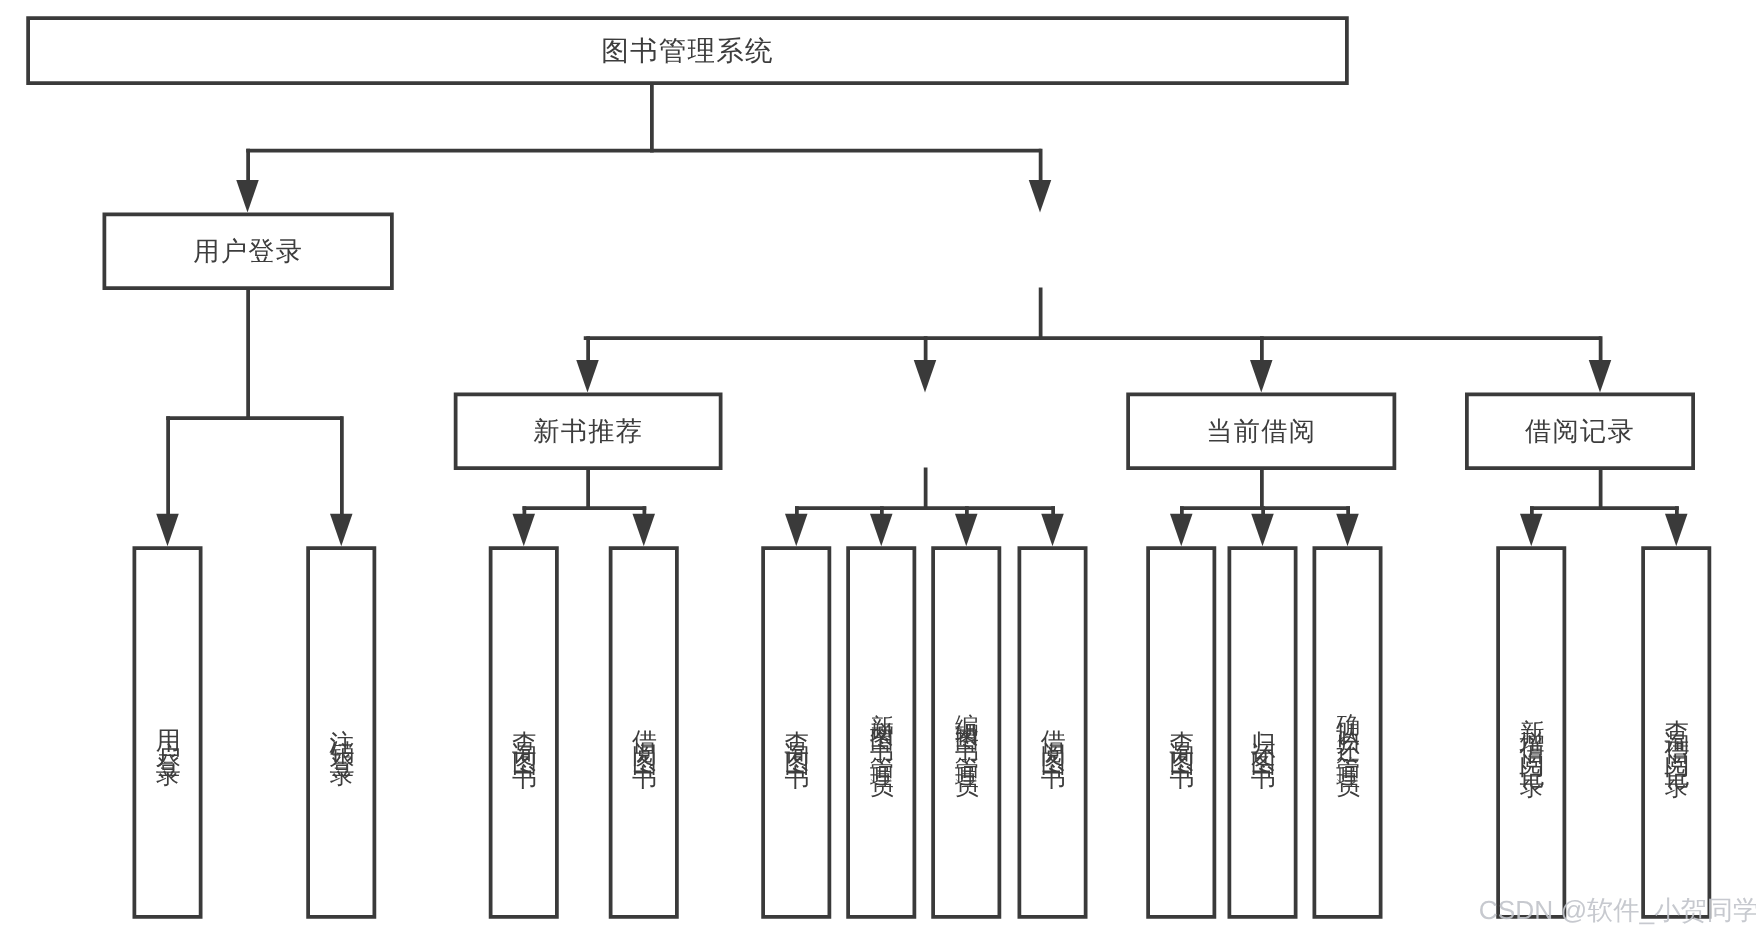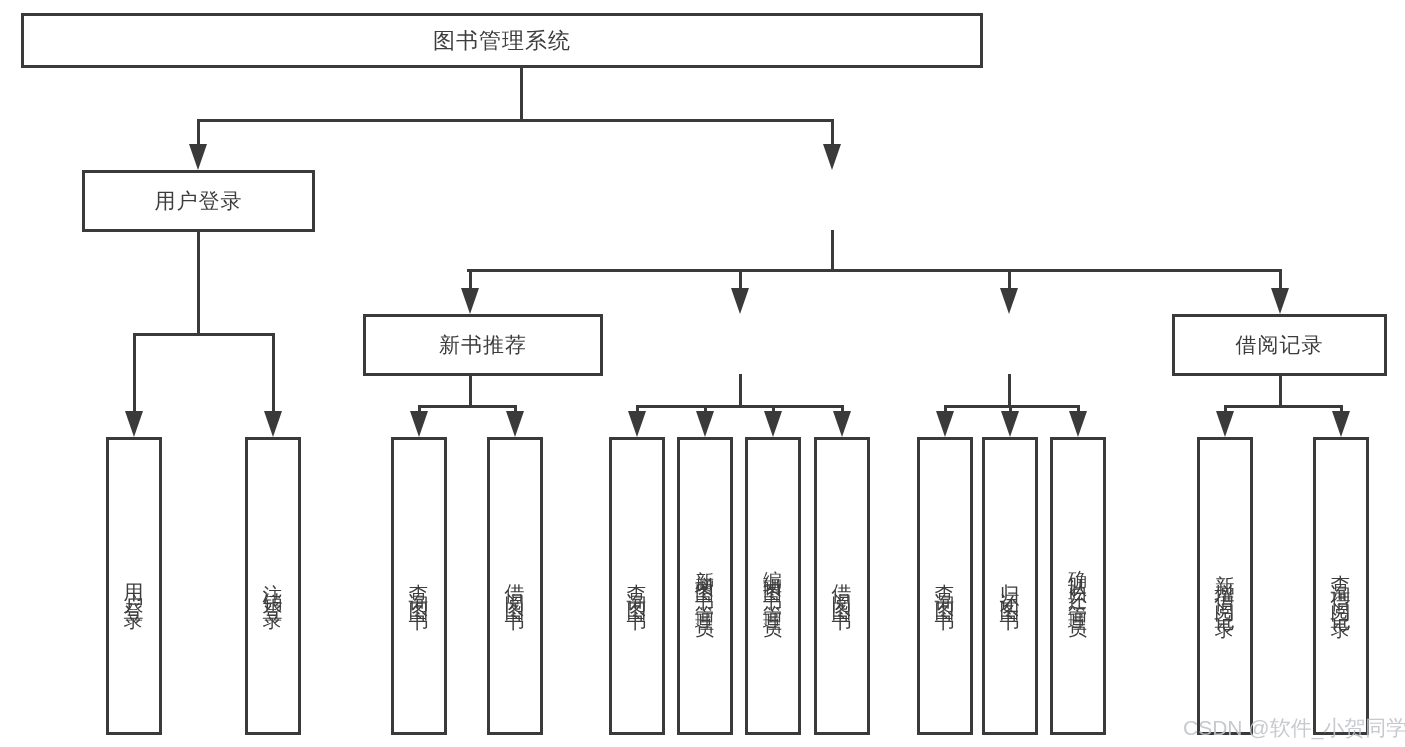--- a/index.html
+++ b/index.html
@@ -13,21 +13,21 @@
   #canvas{position:relative;width:1405px;height:747px;background:var(--background);overflow:hidden;}
 
   .box{
     position:absolute;
     border:3px solid var(--line);
     background:#fff;
     display:flex;align-items:center;justify-content:center;
     box-sizing:border-box;
   }
   .hlabel{font-size:21px;letter-spacing:1px;white-space:nowrap;}
-  .root-box{left:21px;top:13px;width:962px;height:55px;}
+  .root-box{left:21px;top:13px;width:1058px;height:55px;}
   .root-box .hlabel{font-size:22px;}
   .l2box,.l3box{height:62px;}
 
   .leaf{top:437px;width:56px;height:298px;}
   .vtext{
     writing-mode:vertical-rl;
     text-orientation:mixed;
     font-size:20px;
     letter-spacing:9px;
     line-height:1;
@@ -113,24 +113,27 @@
   <div class="arrow" style="left:1332px;top:411px"></div>
 
   <div class="box root-box">
     <span class="hlabel">图书管理系统</span>
   </div>
 
   <div class="box l2box" style="left:82px;top:170px;width:233px">
     <span class="hlabel">用户登录</span>
   </div>
 
-  <div class="box l3box" style="left:363px;top:314px;width:240px">
+  <div class="box l3box" style="left:363px;top:314px;width:215px">
     <span class="hlabel">新书推荐</span>
   </div>
-  <div class="box l3box" style="left:1172px;top:314px;width:215px">
+  <div class="box l3box" style="left:901px;top:314px;width:216px">
+    <span class="hlabel">当前借阅</span>
+  </div>
+  <div class="box l3box" style="left:1172px;top:314px;width:184px">
     <span class="hlabel">借阅记录</span>
   </div>
 
   <div class="box leaf" style="left:106px">
     <span class="vtext">用户登录</span>
   </div>
   <div class="box leaf" style="left:245px">
     <span class="vtext">注销登录</span>
   </div>
 

